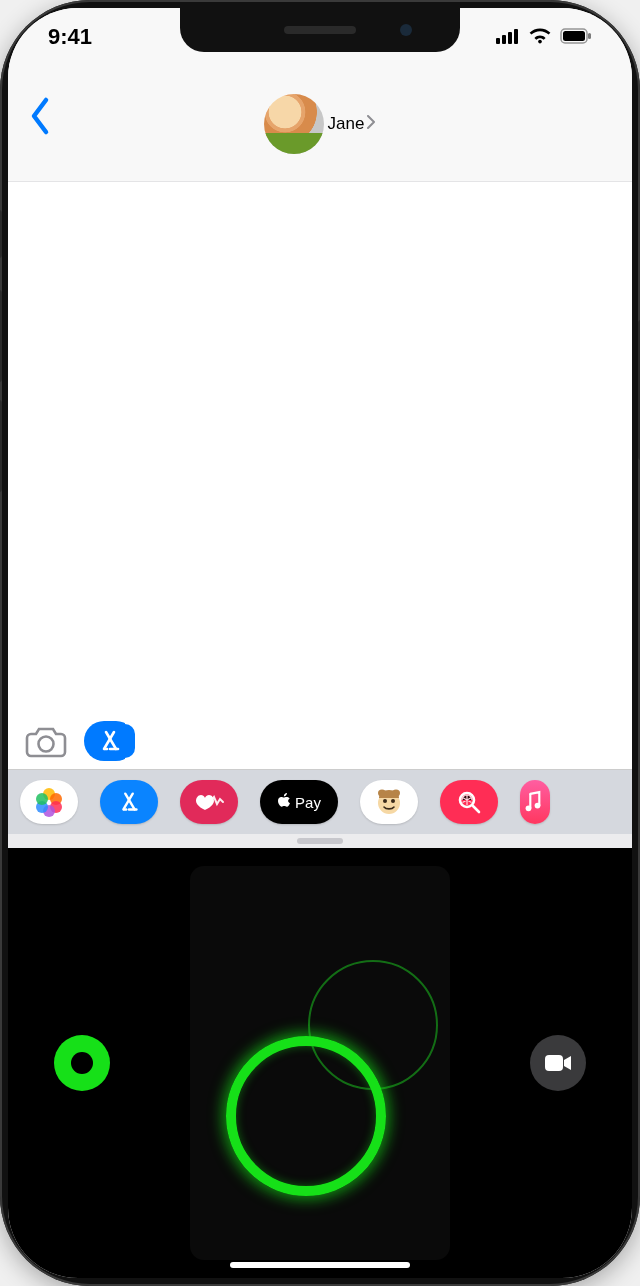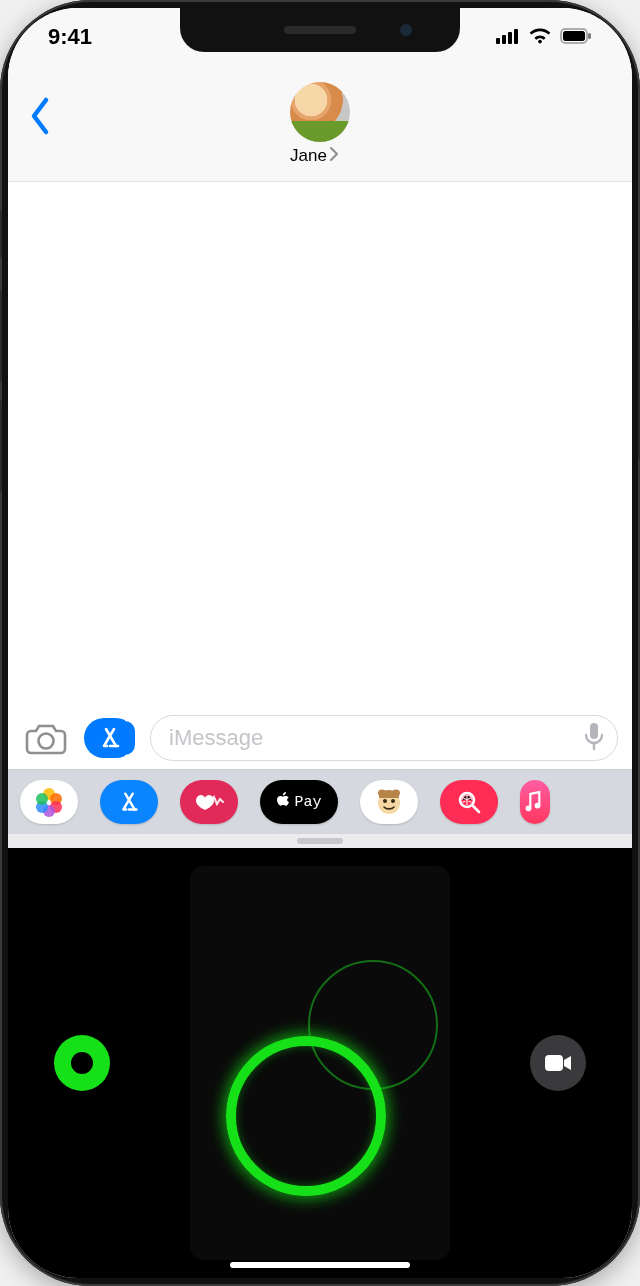--- a/index.html
+++ b/index.html
@@ -77,21 +77,21 @@
     justify-content: center;
     height: 116px;
     position: relative;
   }
   .back-btn {
     position: absolute;
     left: 20px;
     top: 30px;
     color: #007aff;
   }
-  .contact { display:flex; flex-direction:column; align-items:flex-start; gap:4px; }
+  .contact { display:flex; flex-direction:row; align-items:center; gap:4px; }
   .avatar {
     width: 60px; height: 60px; border-radius: 50%;
     background: radial-gradient(circle at 35% 30%, #f7d7a8 0 28%, #e6a46b 29% 35%, #d88b4b 36% 55%, #c7c7c7 56% 100%);
     position:relative; overflow:hidden;
   }
   .avatar::after{
     content:""; position:absolute; inset:auto 0 0 0; height:35%;
     background:#6a9a2a;
   }
   .contact-name { font-size: 17px; color:#000; display:flex; align-items:center; gap:2px; }
@@ -126,21 +126,20 @@
     background:#d5d8de;
     padding:10px 12px;
     display:flex; gap:22px; align-items:center;
     border-top:1px solid #ccc;
   }
   .app-pill {
     height:44px; border-radius:22px; background:#fff;
     display:flex; align-items:center; justify-content:center;
     box-shadow: 0 1px 2px rgba(0,0,0,.15);
     flex:0 0 auto;
-    font-family:Liberation Mono, monospace;
   }
   .app-pill.w58 { width:58px; }
   .app-pill.w78 { width:78px; }
   .app-pill.blue { background:#0a84ff; color:#fff; }
   .app-pill.black { background:#000; color:#fff; font-size:15px; font-weight:500; gap:4px; padding:0 14px; }
   .app-pill.pinkish { background:#e12a5a; color:#fff; }
   .app-pill.pinkred { background:#ff2d55; color:#fff; }
   .drawer-divider {
     height:14px; background:#ececee; display:flex; align-items:center; justify-content:center;
   }
@@ -253,30 +252,20 @@
       <div class="appstore-btn">
         <svg width="28" height="28" viewBox="0 0 28 28">
             <g stroke="#fff" stroke-width="2.6" stroke-linecap="round">
               <path d="M9 22h2"></path>
               <path d="M14 22h8"></path>
               <path d="M10 5l10 17"></path>
               <path d="M18 5L8 22"></path>
             </g>
           </svg>
       </div>
-      <div class="compose-field">
-        <span class="ph">iMessage</span>
-        <span class="mic">
-          <svg width="22" height="30" viewBox="0 0 22 30">
-              <rect x="7" y="2" width="8" height="16" rx="4" fill="#b5b5bc"></rect>
-              <path d="M3 14a8 8 0 0 0 16 0" fill="none" stroke="#b5b5bc" stroke-width="2.4" stroke-linecap="round"></path>
-              <line x1="11" y1="22" x2="11" y2="28" stroke="#b5b5bc" stroke-width="2.4" stroke-linecap="round"></line>
-            </svg>
-        </span>
-      </div>
     </div>
 
     <div class="app-drawer">
       <div class="app-pill w58">
         <svg width="30" height="30" viewBox="0 0 30 30">
           <circle cx="15" cy="7" r="6" fill="#ffb800" opacity=".85"></circle>
           <circle cx="22" cy="12" r="6" fill="#ff6a00" opacity=".85"></circle>
           <circle cx="22" cy="20" r="6" fill="#ff2d55" opacity=".85"></circle>
           <circle cx="15" cy="24" r="6" fill="#af52de" opacity=".85"></circle>
           <circle cx="8" cy="20" r="6" fill="#2d8cff" opacity=".85"></circle>

